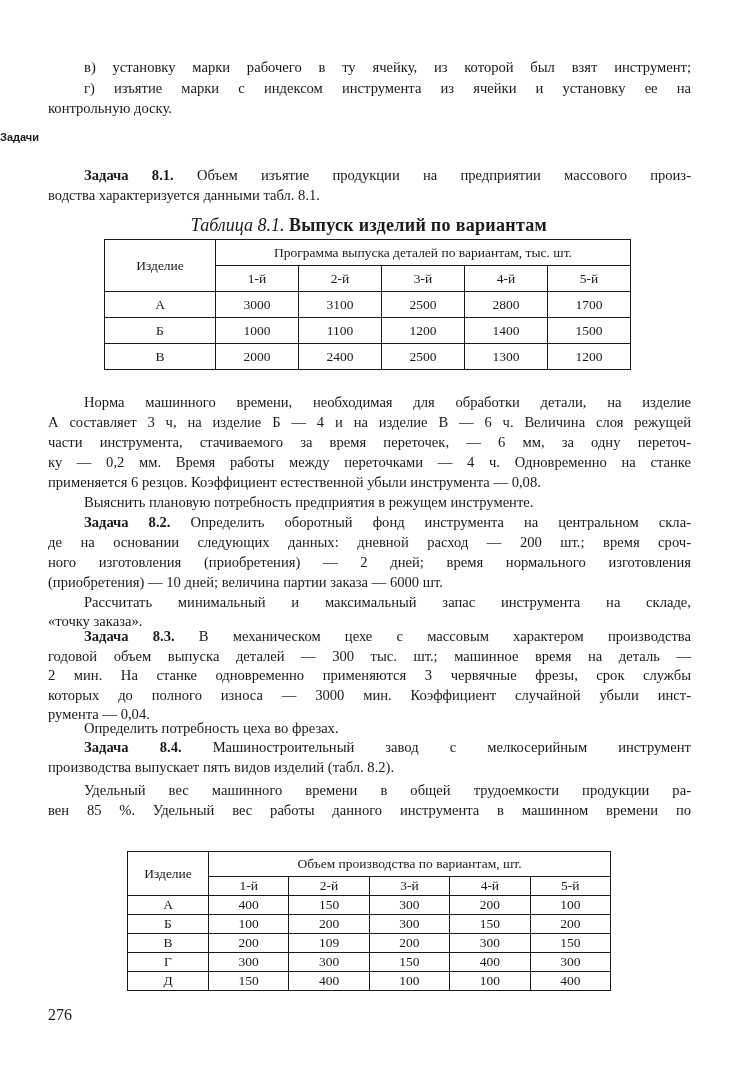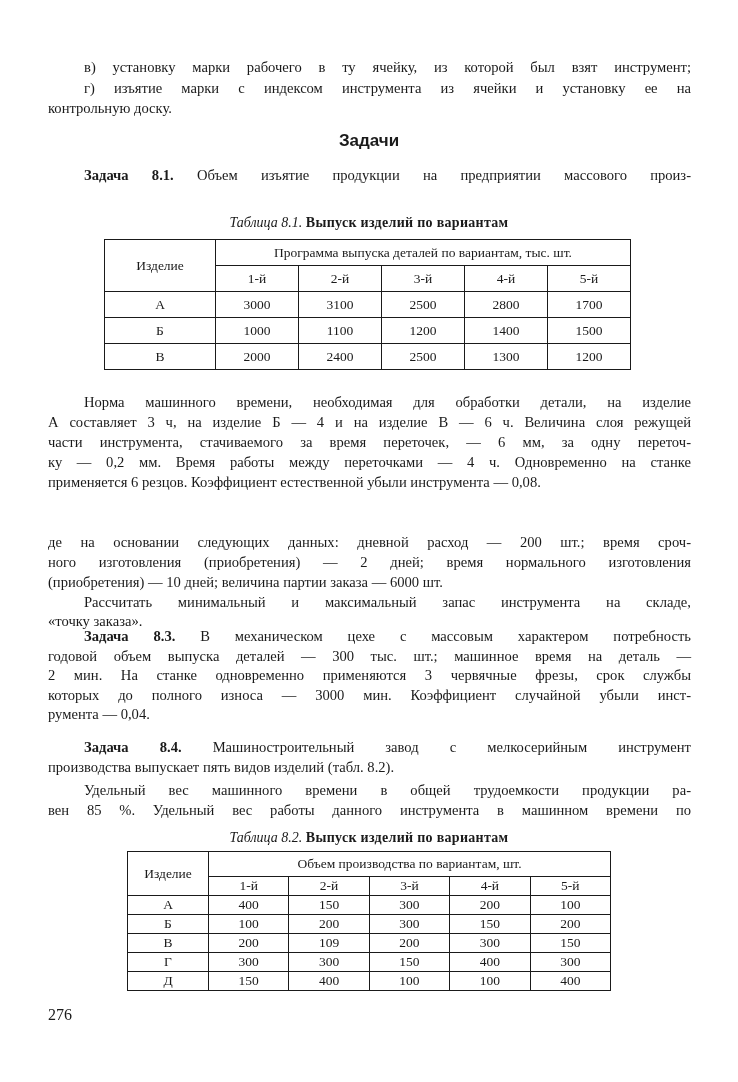--- a/index.html
+++ b/index.html
@@ -11,26 +11,26 @@
   .page { position: absolute; left: 0; top: 0; width: 738px; height: 1082px; }
   .line {
     position: absolute; left: 48px; width: 643px;
     font-size: 14.6px; line-height: 19px; white-space: nowrap;
     text-align: justify; text-align-last: justify;
   }
   .line.last { text-align-last: left; }
   .line.indent { left: 84px; width: 607px; }
   .b { font-weight: bold; }
   .heading {
-    position: absolute; left: 0; width: 738px; top: 131px; text-align: center;
+    position: absolute; left: 0; width: 738px; top: 131px; 
     font-family: "Liberation Sans", "DejaVu Sans", sans-serif;
-    font-weight: bold; font-size: 17px;
+    font-weight: bold; font-size: 11px;
   }
   .caption {
-    position: absolute; left: 0; width: 738px; text-align: center; font-size: 14px;
+    position: absolute; left: 0; width: 738px; text-align: center; font-size: 18px;
   }
   .caption .it { font-style: italic; }
   .caption .bt { font-weight: bold; letter-spacing: 0.3px; }
   table { position: absolute; border-collapse: collapse; font-size: 13.5px; }
   td, th { border: 1.4px solid #1a1a1a; text-align: center; font-weight: normal; padding: 0; }
   #t1 { left: 104px; top: 239px; width: 527px; }
   #t1 td, #t1 th { height: 25px; }
   #t1 .rowh { height: 26px; }
   #t1 .name { width: 110px; }
   #t2 { left: 127px; top: 851px; width: 484px; font-size: 13.5px; }
@@ -43,20 +43,21 @@
 
 <div class="page">
 
   <div class="line indent" style="top:58px">в) установку марки рабочего в ту ячейку, из которой был взят инструмент;</div>
   <div class="line indent" style="top:79px">г) изъятие марки с индексом инструмента из ячейки и установку ее на</div>
   <div class="line last" style="top:99px">контрольную доску.</div>
 
   <div class="heading">Задачи</div>
 
   <div class="line indent" style="top:166px"><span class="b">Задача 8.1.</span> <span>Объем изъятие продукции на предприятии массового произ-</span></div>
+  <div class="line last" style="top:186px">водства характеризуется данными табл. 8.1.</div>
 
   <div class="caption" style="top:215px"><span class="it">Таблица 8.1.</span> <span class="bt">Выпуск изделий по вариантам</span></div>
 
   <table id="t1">
     <tbody>
         <tr>
       <th class="name" rowspan="2">Изделие</th>
       <th colspan="5">Программа выпуска деталей по вариантам, тыс. шт.</th>
     </tr>
     <tr>
@@ -91,39 +92,41 @@
       <td>1200</td>
     </tr>
   </tbody>
     </table>
 
   <div class="line indent" style="top:393px">Норма машинного времени, необходимая для обработки детали, на изделие</div>
   <div class="line" style="top:413px">А составляет 3 ч, на изделие Б — 4 и на изделие В — 6 ч. Величина слоя режущей</div>
   <div class="line" style="top:433px">части инструмента, стачиваемого за время переточек, — 6 мм, за одну переточ-</div>
   <div class="line" style="top:453px">ку — 0,2 мм. Время работы между переточками — 4 ч. Одновременно на станке</div>
   <div class="line last" style="top:473px">применяется 6 резцов. Коэффициент естественной убыли инструмента — 0,08.</div>
+  <div class="line indent last" style="top:493px">Выяснить плановую потребность предприятия в режущем инструменте.</div>
 
+  <div class="line indent" style="top:513px"><span class="b">Задача 8.2.</span> <span>Определить оборотный фонд инструмента на центральном скла-</span></div>
   <div class="line" style="top:533px">де на основании следующих данных: дневной расход — 200 шт.; время сроч-</div>
   <div class="line" style="top:553px">ного изготовления (приобретения) — 2 дней; время нормального изготовления</div>
   <div class="line last" style="top:573px">(приобретения) — 10 дней; величина партии заказа — 6000 шт.</div>
   <div class="line indent" style="top:593px">Рассчитать минимальный и максимальный запас инструмента на складе,</div>
   <div class="line last" style="top:612px">«точку заказа».</div>
 
-  <div class="line indent" style="top:627px"><span class="b">Задача 8.3.</span> <span>В механическом цехе с массовым характером потребность</span></div>
+  <div class="line indent" style="top:627px"><span class="b">Задача 8.3.</span> <span>В механическом цехе с массовым характером производства</span></div>
   <div class="line" style="top:647px">годовой объем выпуска деталей — 300 тыс. шт.; машинное время на деталь —</div>
   <div class="line" style="top:666px">2 мин. На станке одновременно применяются 3 червячные фрезы, срок службы</div>
   <div class="line" style="top:686px">которых до полного износа — 3000 мин. Коэффициент случайной убыли инст-</div>
   <div class="line last" style="top:705px">румента — 0,04.</div>
+  <div class="line indent last" style="top:719px">Определить потребность цеха во фрезах.</div>
 
   <div class="line indent" style="top:738px"><span class="b">Задача 8.4.</span> <span>Машиностроительный завод с мелкосерийным инструмент</span></div>
   <div class="line last" style="top:758px">производства выпускает пять видов изделий (табл. 8.2).</div>
   <div class="line indent" style="top:781px">Удельный вес машинного времени в общей трудоемкости продукции ра-</div>
   <div class="line" style="top:801px">вен 85 %. Удельный вес работы данного инструмента в машинном времени по</div>
 
-  <div class="caption" style="top:830px"><span class="it">Таблица 8.2.</span> <span class="bt">Выпуск изделий по вариантам</span></div>
 
   <table id="t2">
     <tbody>
         <tr>
       <th class="name" rowspan="2">Изделие</th>
       <th colspan="5" style="height:24px">Объем производства по вариантам, шт.</th>
     </tr>
     <tr>
       <th>1-й</th>
       <th>2-й</th>

